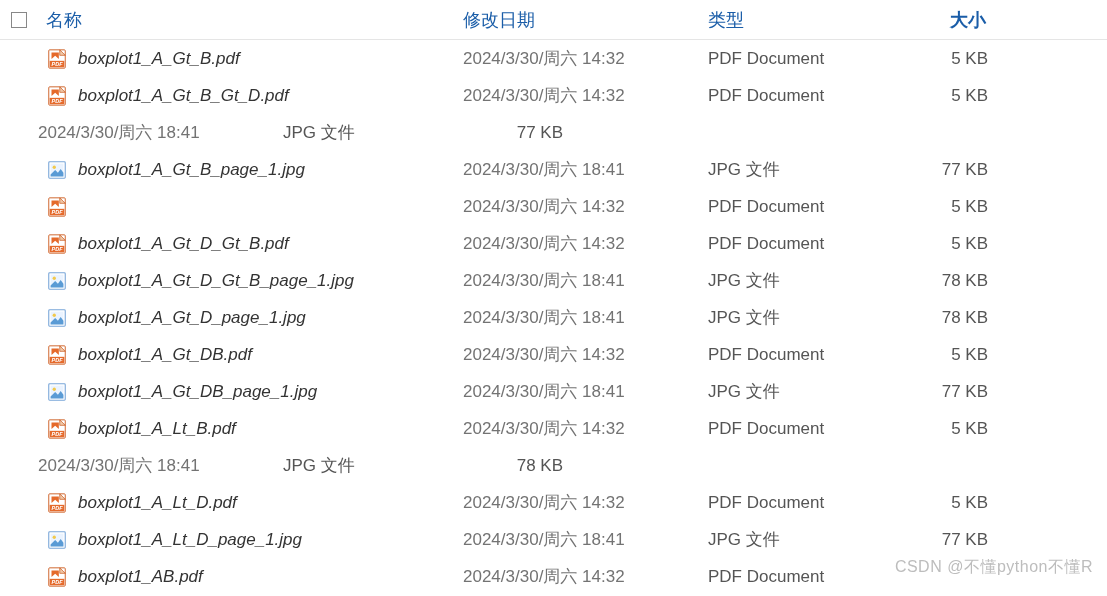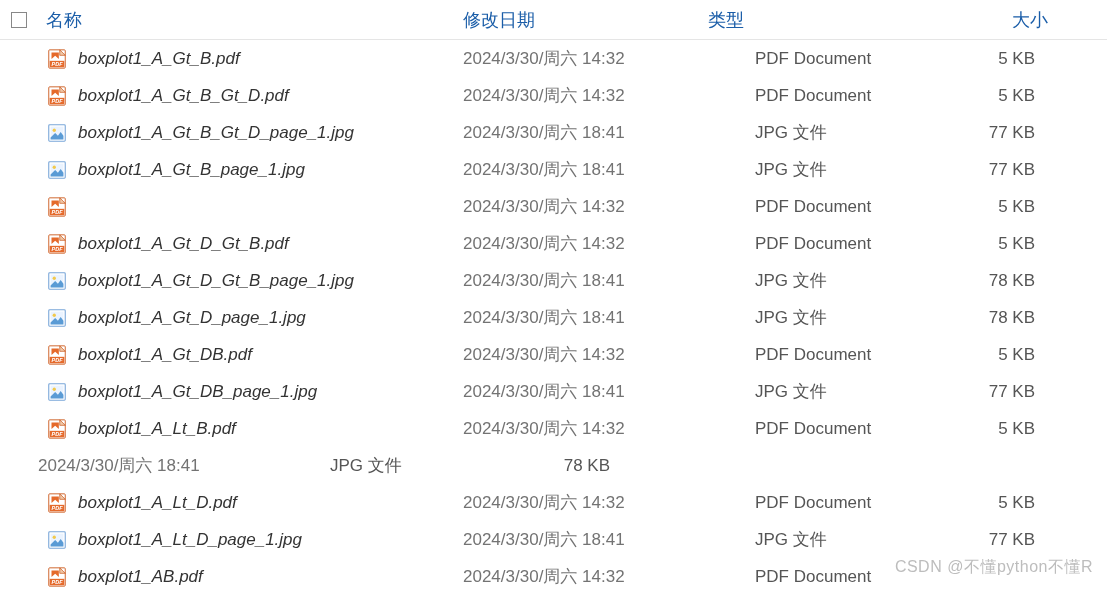--- a/index.html
+++ b/index.html
@@ -24,42 +24,42 @@
   .col-checkbox {
     width: 38px;
     display: flex;
     justify-content: center;
     align-items: center;
   }
   .col-name { width: 425px; padding-left: 8px; }
   .col-date { width: 245px; }
   .col-type { width: 180px; }
   .col-size { width: 160px; text-align: right; padding-right: 60px; }
-  .header-row .col-size { text-align: right; padding-right: 0; }
+  .header-row .col-size { text-align: center; padding-right: 0; font-weight: bold; }
   .checkbox-box {
     width: 16px; height: 16px;
     border: 1px solid #888;
     background: #fff;
   }
   .file-list { }
   .file-row {
     display: flex;
     align-items: center;
     height: 37px;
     color: #444;
   }
   .file-row .col-name {
     display: flex;
     align-items: center;
     gap: 10px;
     color: #333;
     font-style: italic;
   }
   .file-row .col-date { color: #737373; }
-  .file-row .col-type { color: #555; margin-left: 47px; }
+  .file-row .col-type { color: #555; }
   .file-row .col-size { color: #555; }
   .icon {
     width: 22px; height: 22px;
     flex-shrink: 0;
     display: inline-flex;
     align-items: center;
     justify-content: center;
   }
   .watermark {
     position: absolute;
@@ -117,31 +117,20 @@
     </svg>
         </span>
         <span>boxplot1_A_Gt_B_Gt_D.pdf</span>
       </div>
       <div class="col-date">2024/3/30/周六 14:32</div>
       <div class="col-type">PDF Document</div>
       <div class="col-size">5 KB</div>
     </div>
     <div class="file-row">
       <div class="header-spacer"></div>
-      <div class="col-name">
-        <span class="icon">
-          <svg viewBox="0 0 24 24" width="22" height="22">
-      <rect x="3" y="3" width="18" height="18" rx="1" fill="#fff" stroke="#7aa7d9" stroke-width="1.2"></rect>
-      <rect x="5" y="5" width="14" height="14" fill="#eaf3ff"></rect>
-      <circle cx="9" cy="9" r="1.8" fill="#f2c94c"></circle>
-      <path d="M5 17 L10 12 L13 15 L16 11 L19 15 L19 19 L5 19 Z" fill="#5a9bd5"></path>
-    </svg>
-        </span>
-        <span>boxplot1_A_Gt_B_Gt_D_page_1.jpg</span>
-      </div>
       <div class="col-date">2024/3/30/周六 18:41</div>
       <div class="col-type">JPG 文件</div>
       <div class="col-size">77 KB</div>
     </div>
     <div class="file-row">
       <div class="header-spacer"></div>
       <div class="col-name">
         <span class="icon">
           <svg viewBox="0 0 24 24" width="22" height="22">
       <rect x="3" y="3" width="18" height="18" rx="1" fill="#fff" stroke="#7aa7d9" stroke-width="1.2"></rect>

